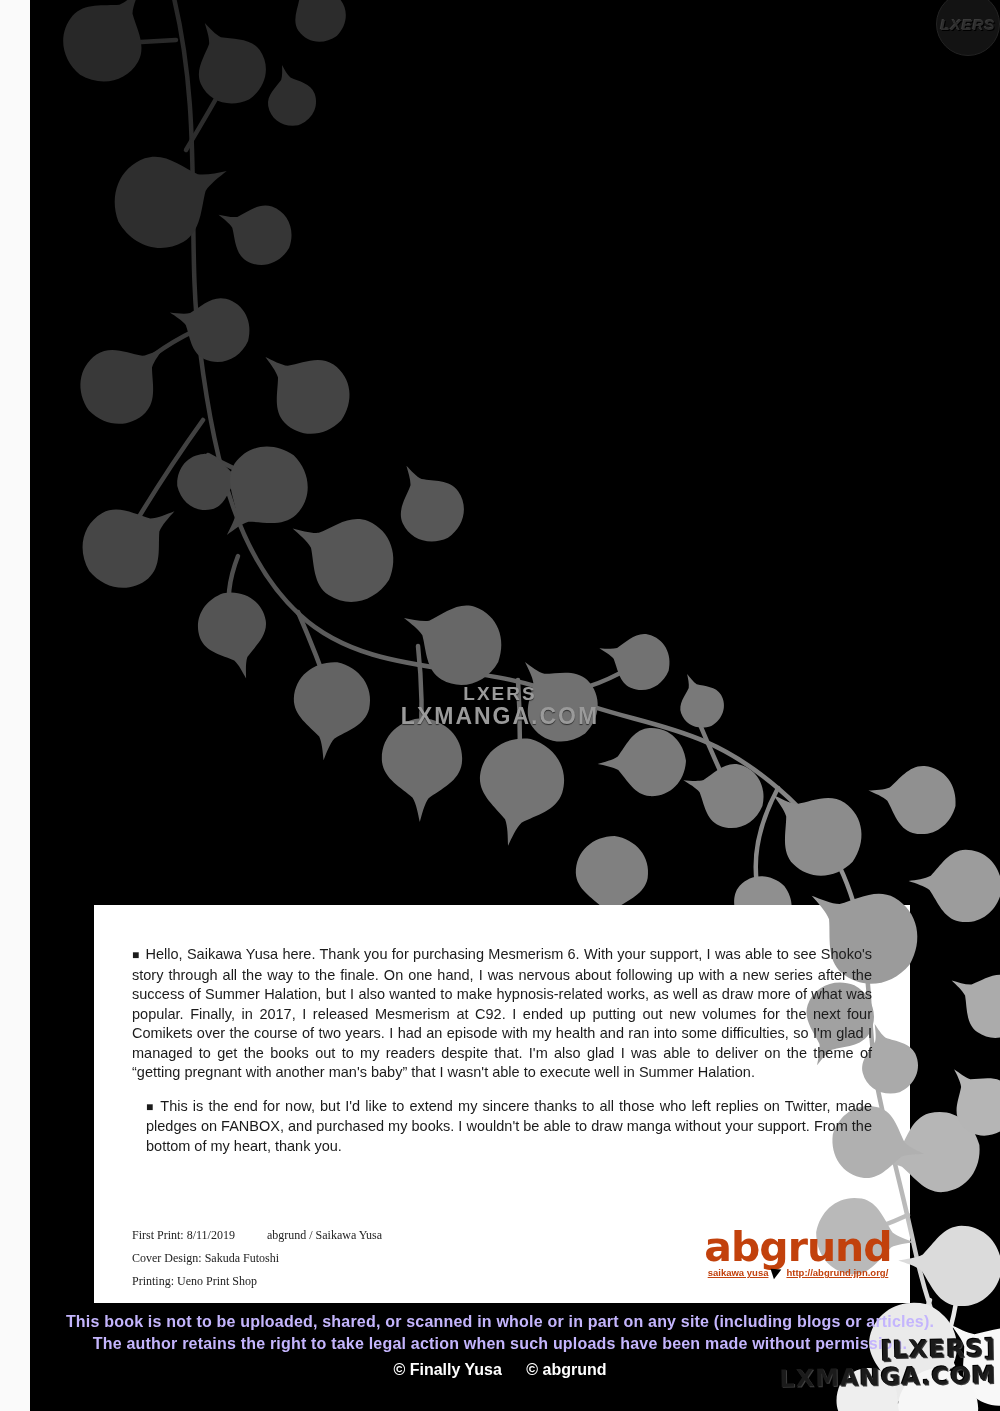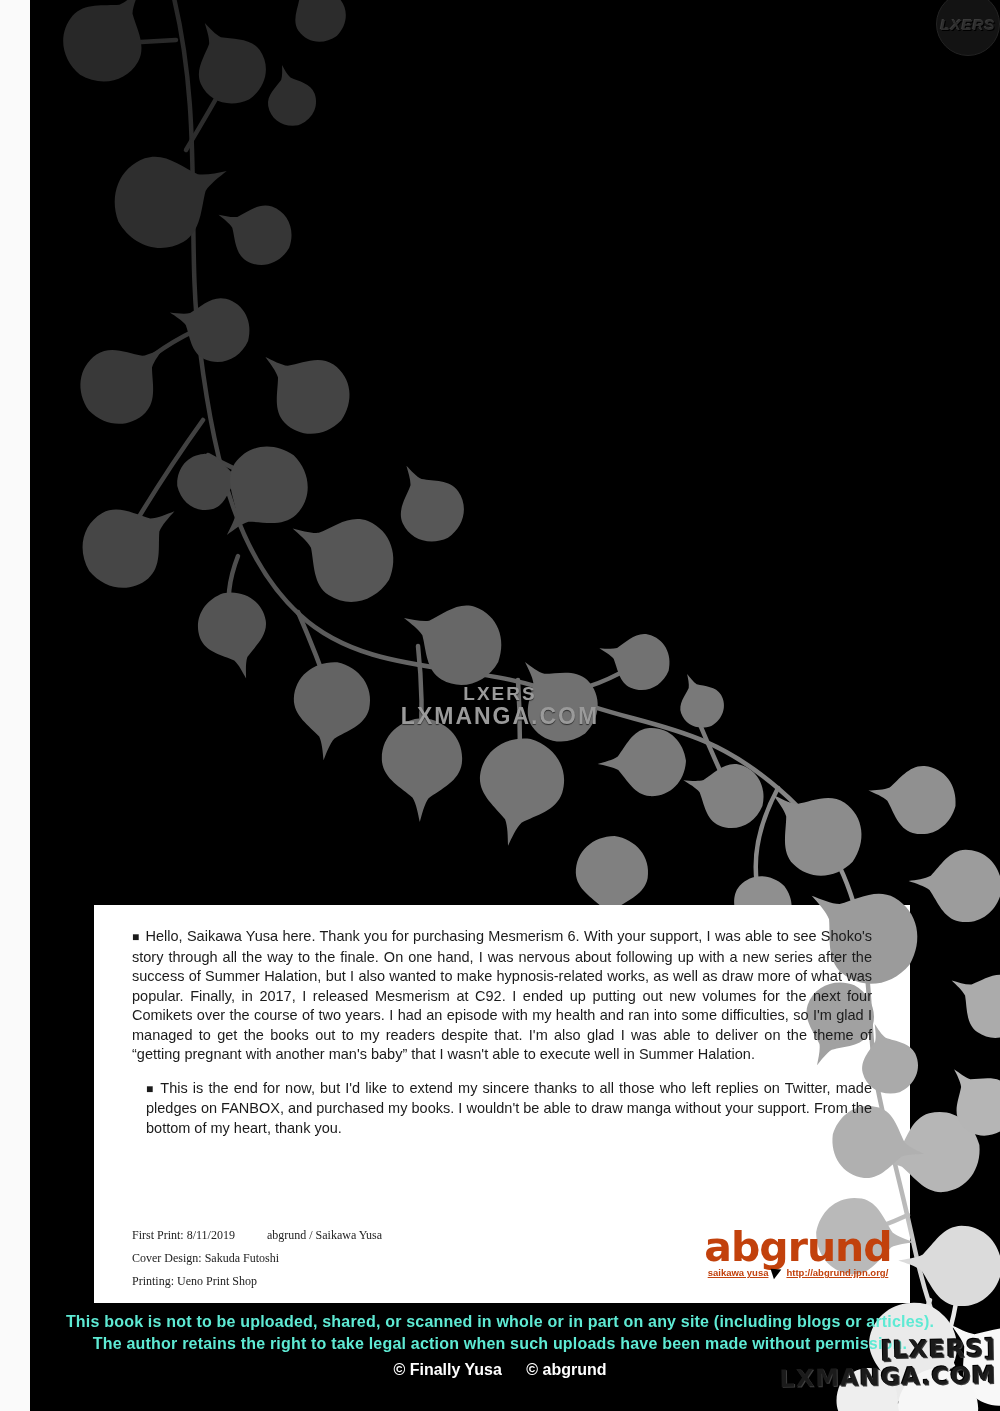--- a/index.html
+++ b/index.html
@@ -24,21 +24,21 @@
     background:#131313;border:1px solid #232323;z-index:2;
     display:flex;align-items:center;justify-content:center;
     color:#2e2e2e;font-weight:bold;font-style:italic;font-size:15px;letter-spacing:1px;
     text-shadow:1px 1px 0 #000, -1px -1px 0 #3a3a3a;
   }
 
   .box-bg{position:absolute;left:94px;top:905px;width:816px;height:398px;background:#fff;z-index:3;}
   .box-content{position:absolute;left:94px;top:905px;width:816px;height:398px;z-index:5;color:#111;}
   .para{margin:0;padding:0 38px;font-size:14.5px;line-height:19.5px;text-align:justify;color:#1b1b1b;}
   .para .sq{font-size:12px;margin-right:6px;}
-  .para1{padding-top:22px;}
+  .para1{padding-top:40px;}
   .para2{padding-top:14px;margin-left:14px;}
 
   .credits{
     position:absolute;left:38px;top:319px;
     font-family:"Liberation Serif",serif;font-size:12px;line-height:23px;color:#222;
     white-space:nowrap;
   }
   .credits .gap{display:inline-block;width:32px;}
 
   .logo-block{position:absolute;left:606px;top:324px;width:196px;text-align:center;color:#c2410c;}
@@ -50,21 +50,21 @@
     display:flex;justify-content:center;align-items:center;gap:4px;
     font-size:9.5px;font-weight:bold;margin-top:1px;white-space:nowrap;text-decoration:underline;
   }
   .logo-arrow{
     width:0;height:0;border-top:4px solid transparent;border-bottom:7px solid transparent;
     border-left:10px solid #000;transform:rotate(-18deg);display:inline-block;
   }
 
   .disclaimer{
     position:absolute;left:0;top:1311px;width:1000px;z-index:5;text-align:center;
-    color:#5eead4;font-weight:bold;font-size:16px;line-height:22px;letter-spacing:0.2px;
+    color:#c4b5fd;font-weight:bold;font-size:16px;line-height:22px;letter-spacing:0.2px;
   }
   .copyright{
     position:absolute;left:0;top:1361px;width:1000px;z-index:5;text-align:center;
     color:#fff;font-weight:bold;font-size:16px;
   }
   .copyright span{margin:0 10px;}
 
   .br-watermark{
     position:absolute;right:4px;top:1337px;z-index:6;text-align:right;
     font-family:"DejaVu Sans",sans-serif;font-weight:bold;

